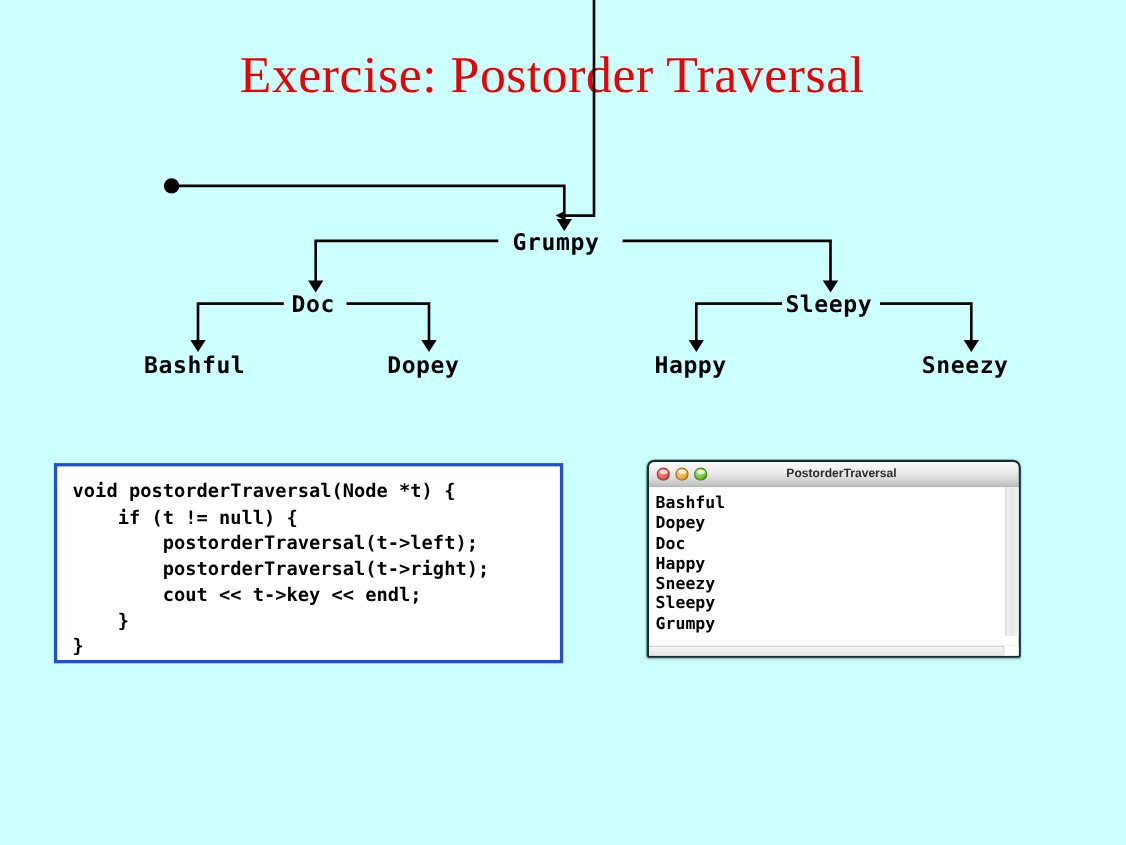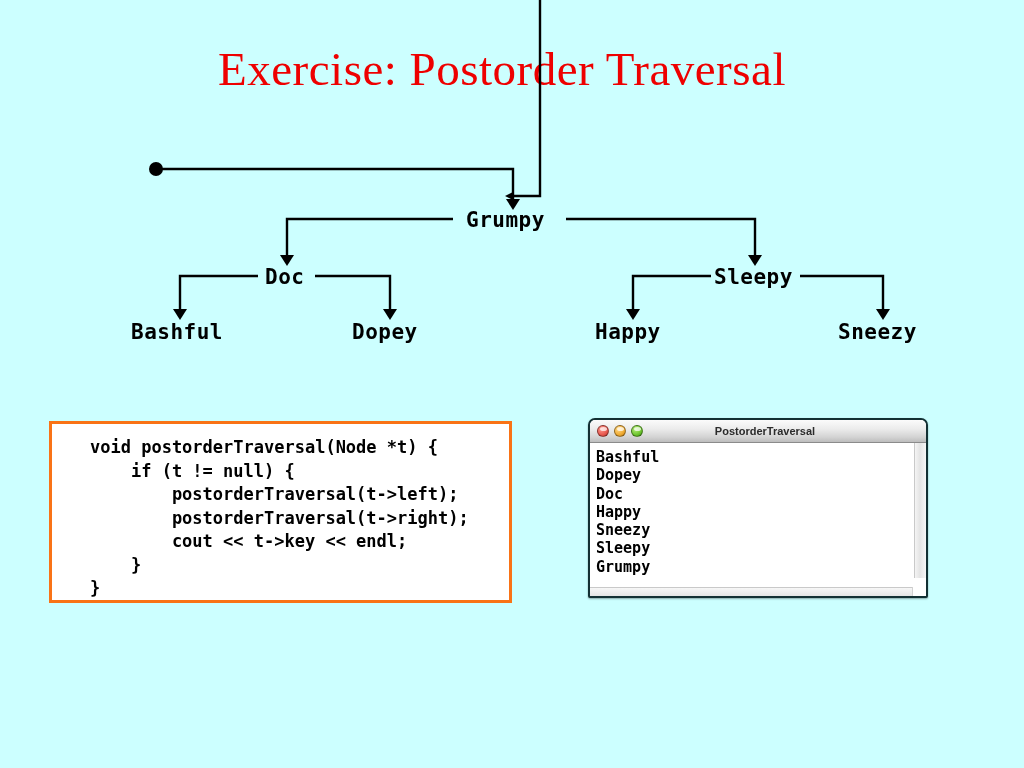--- a/index.html
+++ b/index.html
@@ -50,24 +50,23 @@
   }
 
   
   #code-box {
     position: absolute;
     left: 49px;
     top: 421px;
     width: 463px;
     height: 182px;
     background: #ffffff;
-    border: 3px solid #f97316;
+    border: 3px solid #1d4ed8;
     box-sizing: border-box;
     overflow: hidden;
-    padding-left: 24px;
   }
   #code-text {
     margin: 0;
     padding: 12px 0 0 14px;
     font-family: "DejaVu Sans Mono", "Liberation Mono", monospace;
     font-size: 17px;
     font-weight: bold;
     line-height: 23.5px;
     color: #000000;
     white-space: pre;

